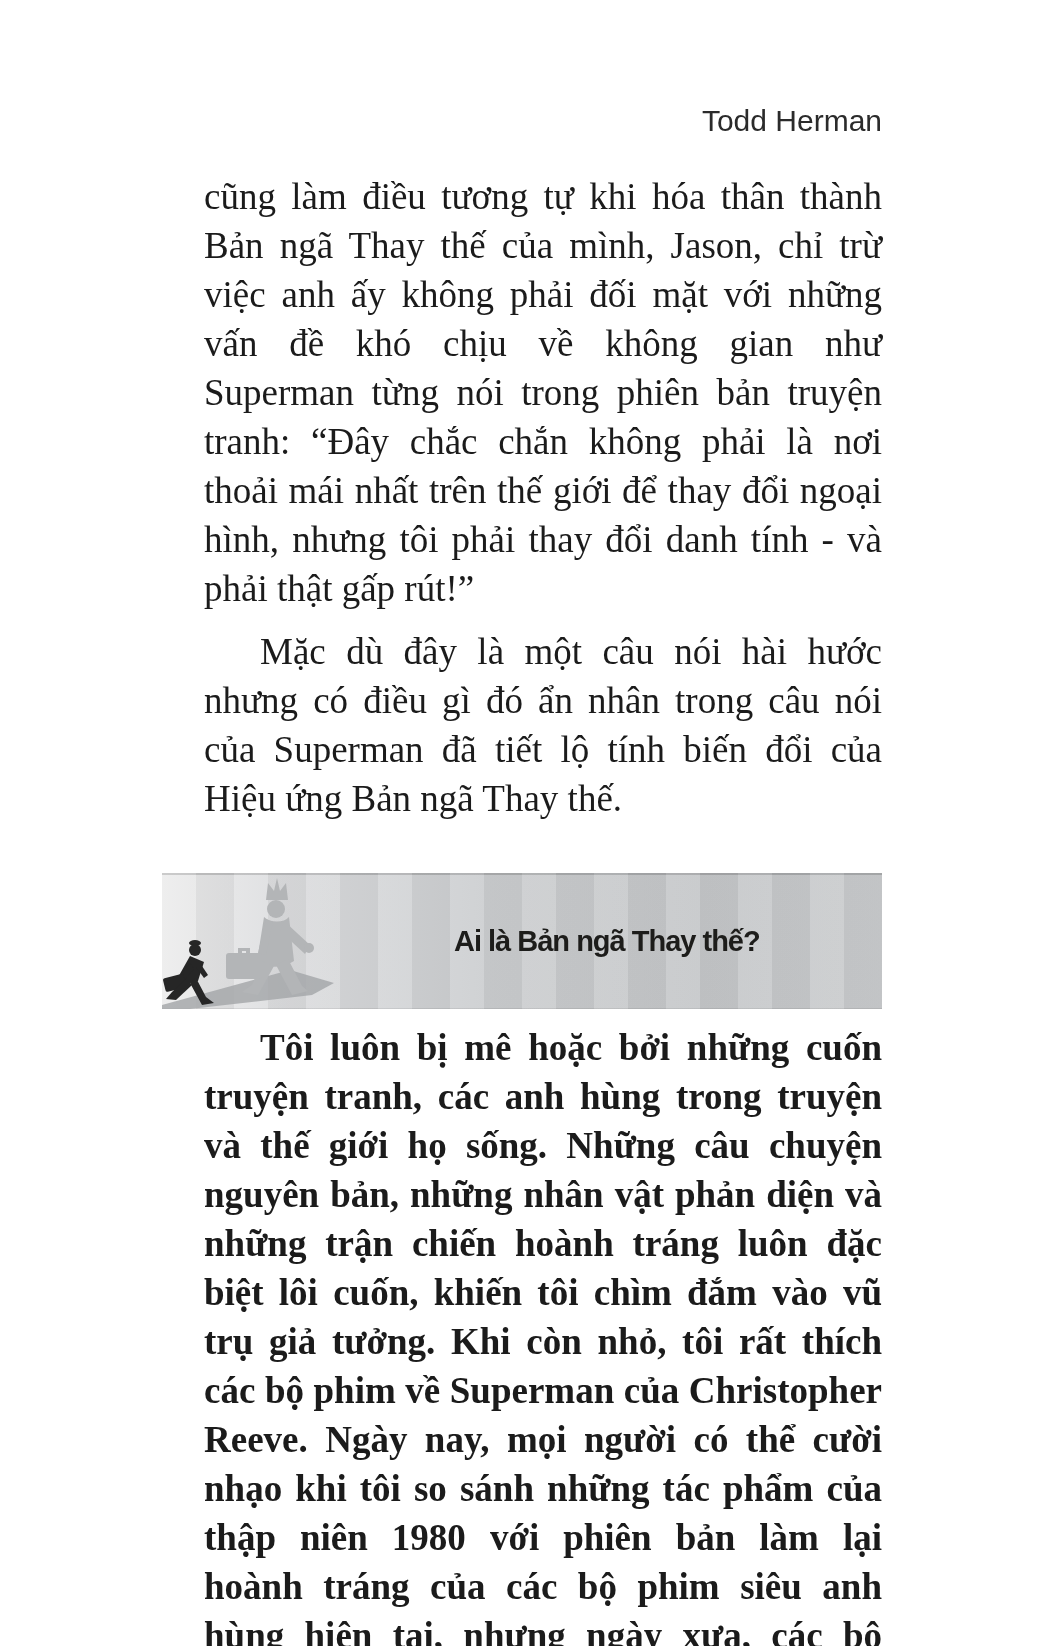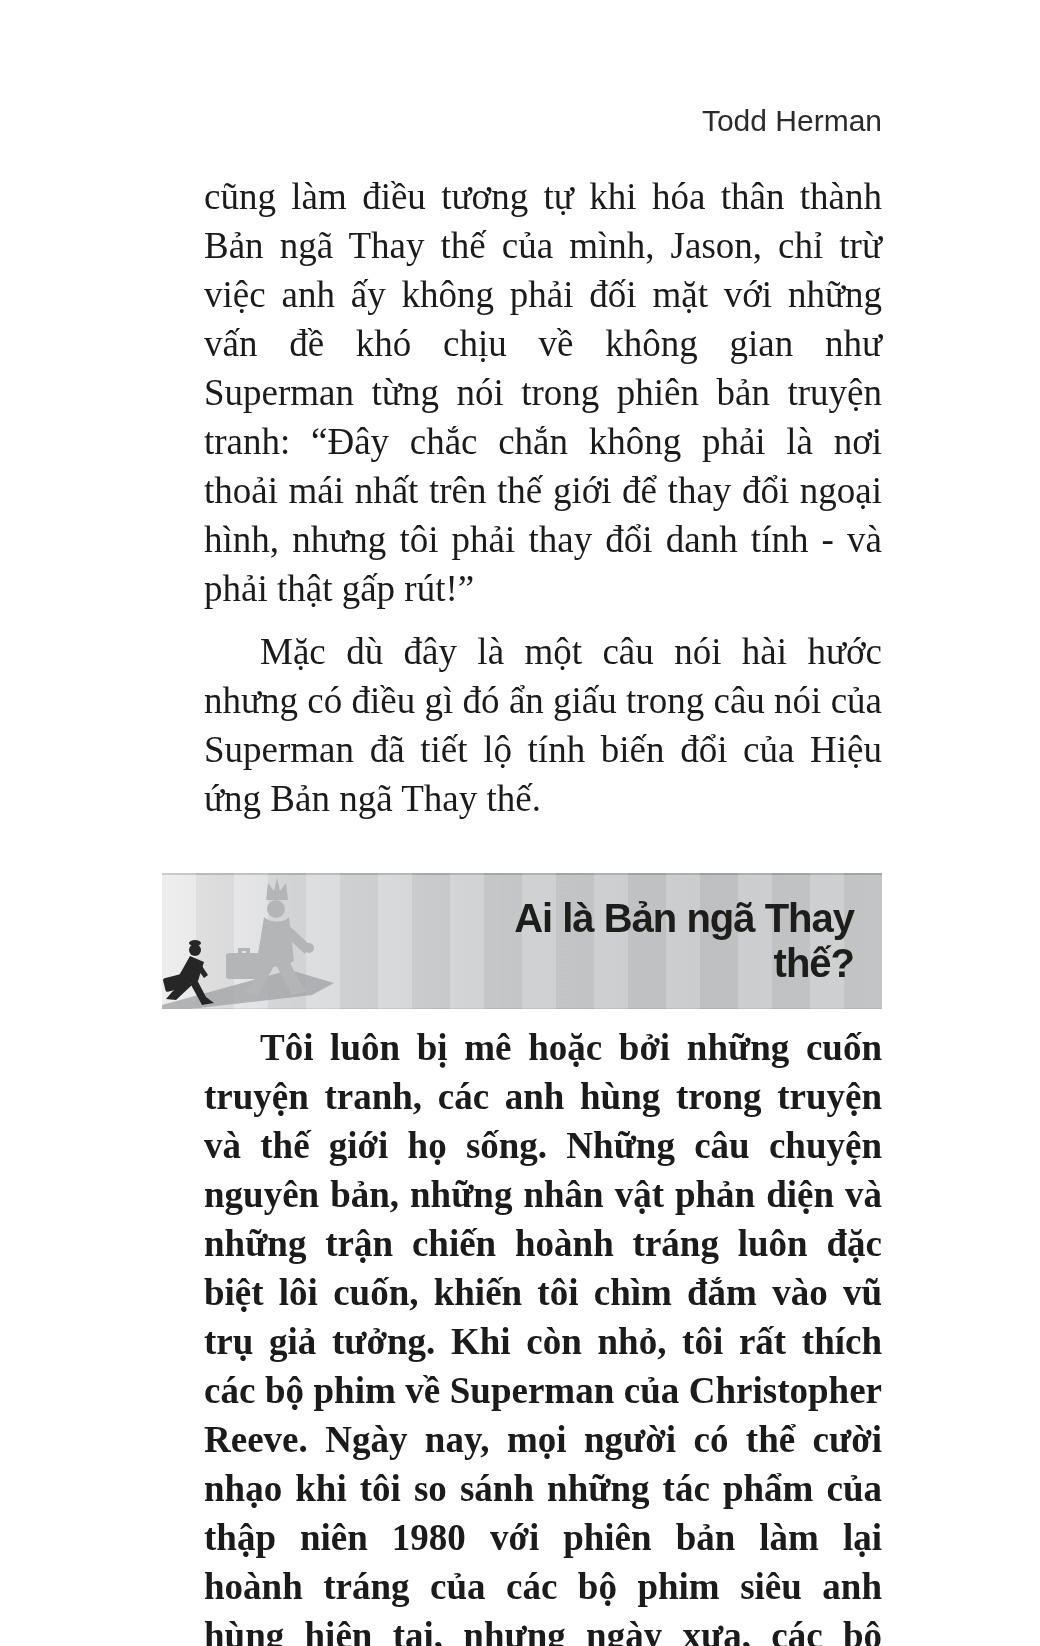--- a/index.html
+++ b/index.html
@@ -57,24 +57,24 @@
   }
   .banner-illustration {
     position: absolute;
     left: 0; top: 0;
     width: 320px; height: 136px;
   }
   .banner-title {
     position: relative;
     margin-left: 320px;
     width: 400px;
-    text-align: right;
+    text-align: left;
     font-family: "Liberation Sans", sans-serif;
     font-weight: 700;
-    font-size: 40px;
+    font-size: 29px;
     letter-spacing: -1px;
     color: #1d1d1b;
     transform: translateX(-28px);
   }
   .page-number {
     margin-top: 8px;
     text-align: right;
     font-size: 33px;
     line-height: 40px;
     color: #2a2a2a;
@@ -82,21 +82,21 @@
 </style>
 </head>
 <body>
 
 <div class="page">
 
   <div class="running-header">Todd Herman</div>
 
   <p class="body-para para-1">cũng làm điều tương tự khi hóa thân thành Bản ngã Thay thế của mình, Jason, chỉ trừ việc anh ấy không phải đối mặt với những vấn đề khó chịu về không gian như Superman từng nói trong phiên bản truyện tranh: “Đây chắc chắn không phải là nơi thoải mái nhất trên thế giới để thay đổi ngoại hình, nhưng tôi phải thay đổi danh tính - và phải thật gấp rút!”</p>
 
-  <p class="body-para para-2 para-indent">Mặc dù đây là một câu nói hài hước nhưng có điều gì đó ẩn giấu trong câu nói của Superman đã tiết lộ tính biến đổi của Hiệu ứng Bản ngã Thay thế.</p>
+  <p class="body-para para-2 para-indent">Mặc dù đây là một câu nói hài hước nhưng có điều gì đó ẩn nhân trong câu nói của Superman đã tiết lộ tính biến đổi của Hiệu ứng Bản ngã Thay thế.</p>
 
   <div class="section-banner">
     <div class="banner-streaks"></div>
 
     <svg class="banner-illustration" viewBox="0 0 320 136" xmlns="http://www.w3.org/2000/svg">
 
       <polygon points="0,132 128,97 172,110 150,122 28,136 0,136" fill="#a2a5a7" opacity="0.8"></polygon>
 
       <g fill="#b3b5b7">
         <path d="M104,27 L106,10 L112,18 L115,5 L118,18 L124,10 L126,27 Z"></path>

